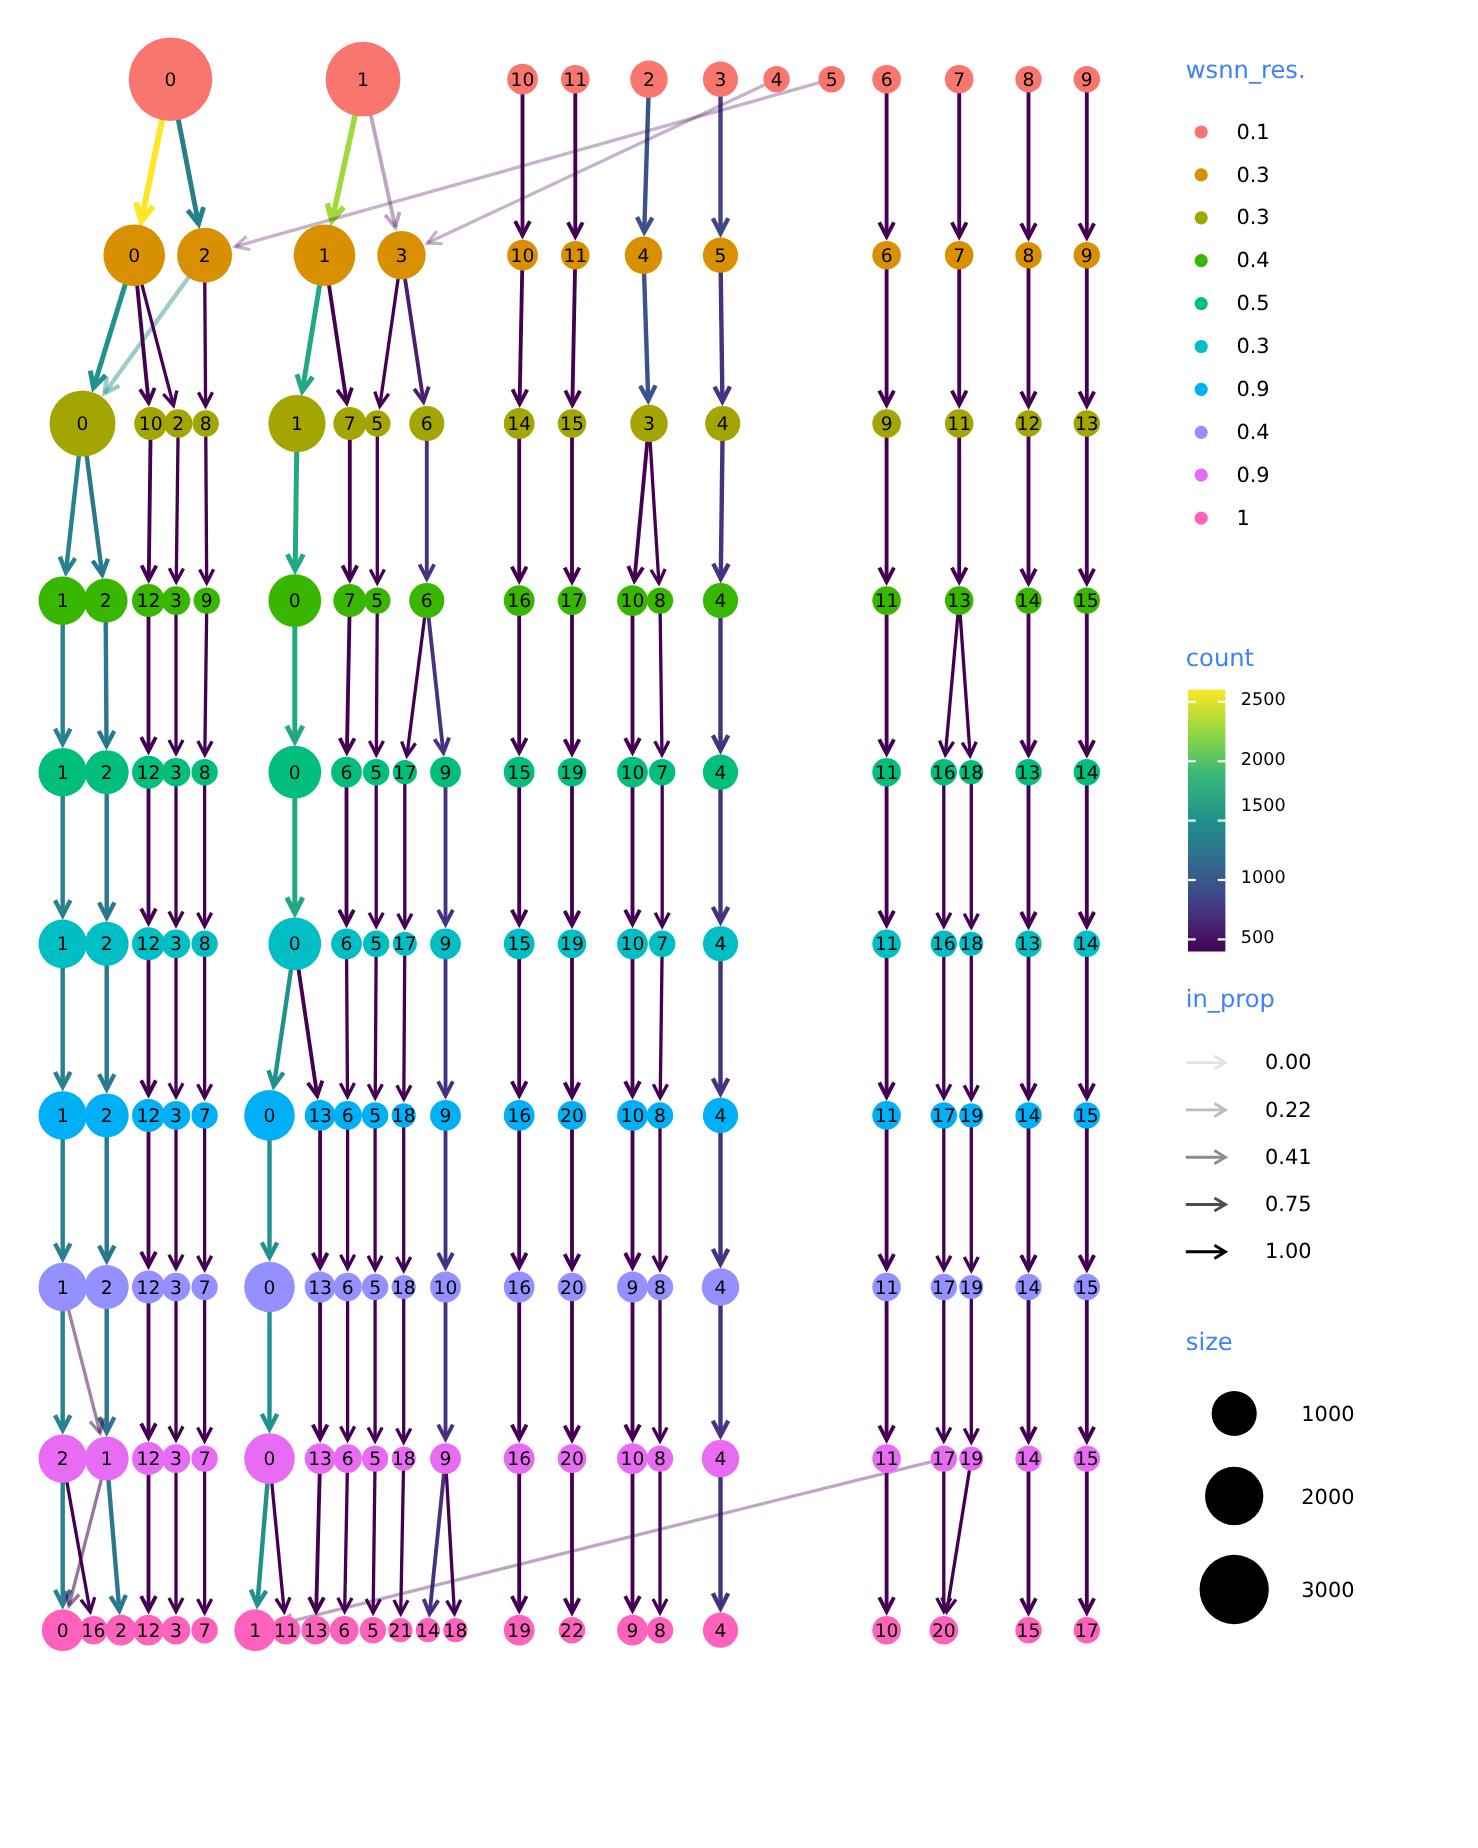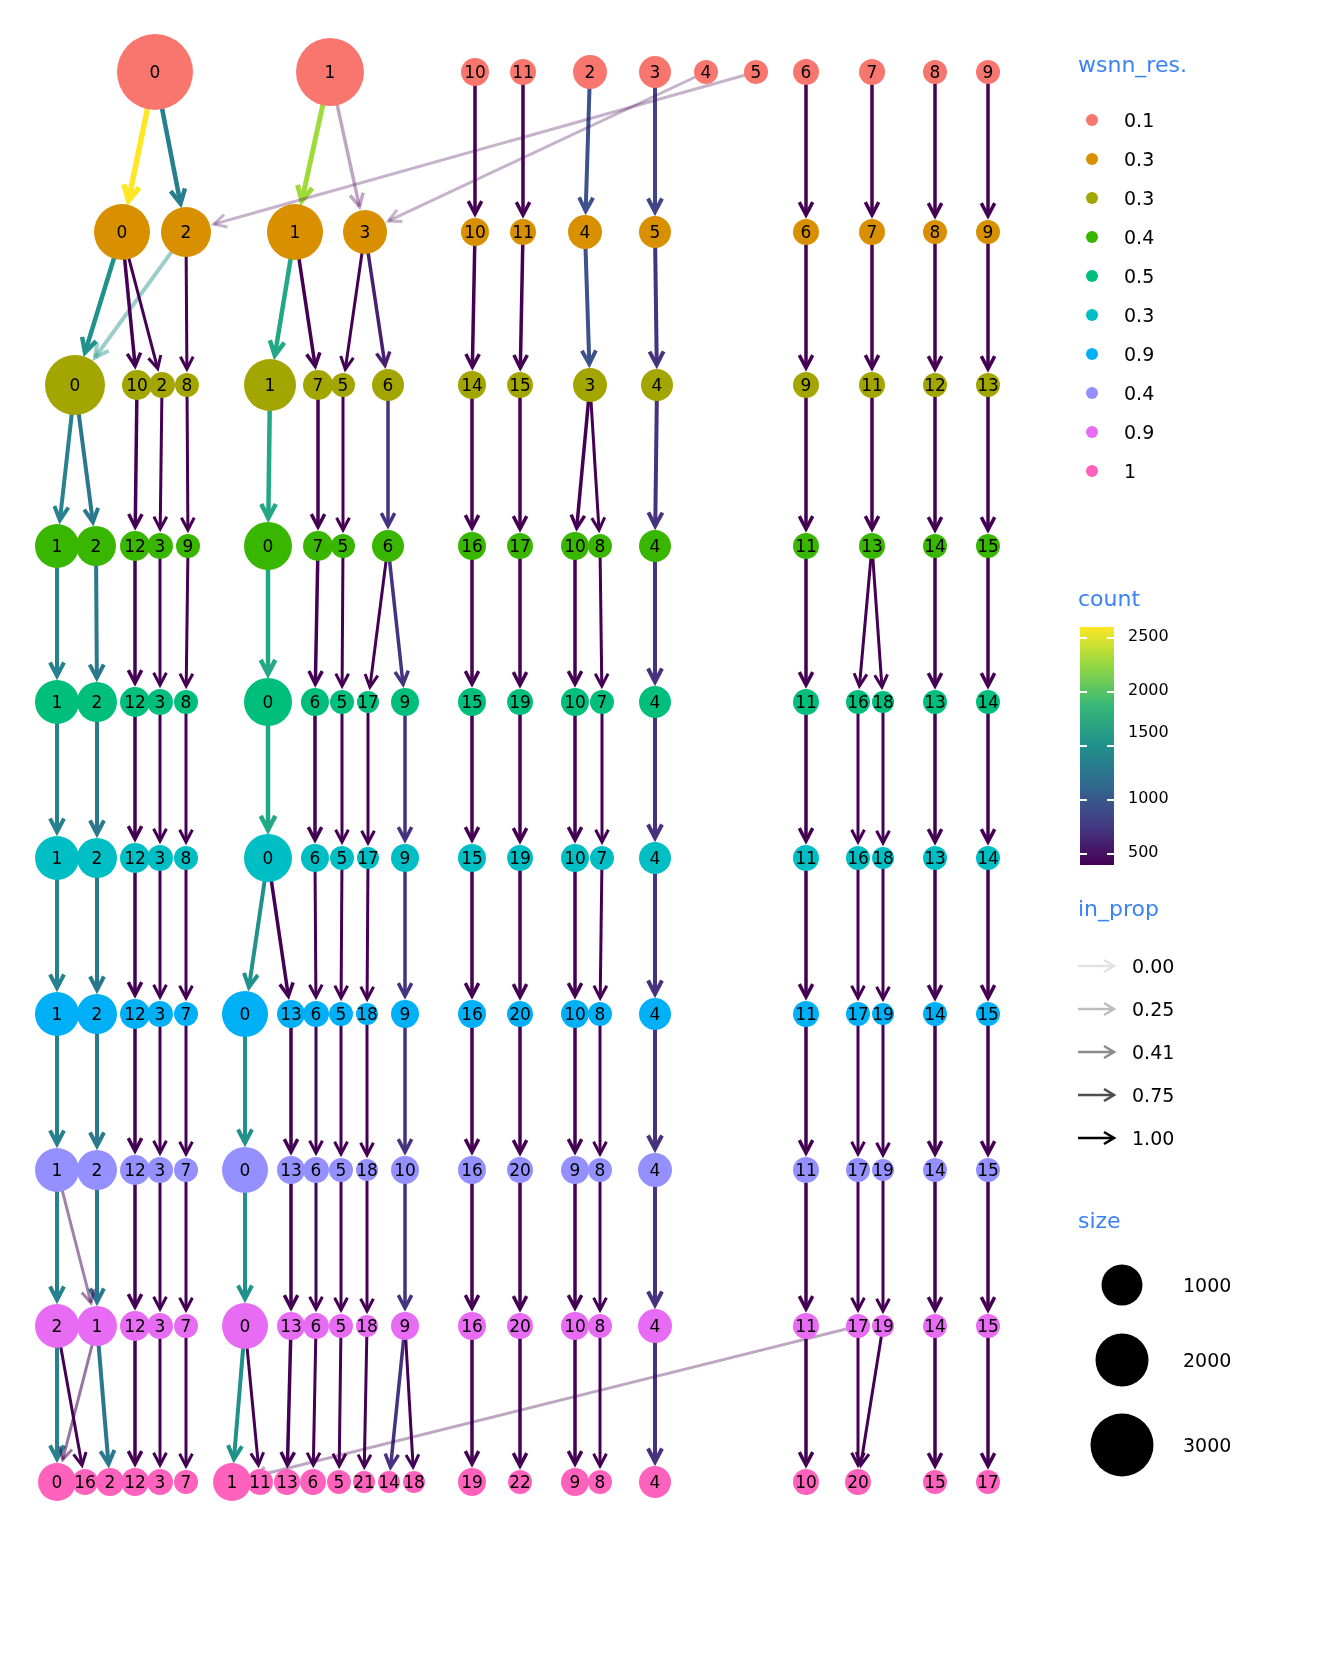--- a/index.html
+++ b/index.html
@@ -11,21 +11,21 @@
   #lg-res-items{position:absolute;left:0;top:100px;width:100%;}
   .lg-item{display:flex;align-items:center;height:39px;}
   .lg-dot{width:12px;height:12px;border-radius:50%;margin-left:18px;display:inline-block;flex:0 0 auto;}
   .lg-lbl{margin-left:26px;font-size:19px;color:#000;}
   #lg-count-bar{position:absolute;}
   .lg-tick-label{position:absolute;font-size:16px;color:#000;}
   .lg-tick-mark{position:absolute;background:#fff;width:7px;height:2.2px;}
   #lg-prop-items{position:absolute;left:0;top:944px;width:100%;}
   .lg-prop-item{display:flex;align-items:center;height:43px;}
   .lg-prop-item svg{margin-left:8px;flex:0 0 auto;}
-  .lg-prop-item .lg-lbl{margin-left:8px;}
+  .lg-prop-item .lg-lbl{margin-left:26px;}
   #lg-size-svg{position:absolute;left:0;top:1240px;}
 </style>
 </head>
 <body>
 
 <div class="canvas">
   <svg id="tree-svg" width="1344" height="1680" viewBox="0 0 1344 1680">
       <g>
         <g stroke="#FDE725" stroke-opacity="1" stroke-width="5.5" fill="none">
           <line x1="155" y1="72" x2="128.46394670975727" y2="200.65965231632842"></line>
@@ -1556,21 +1556,21 @@
             <line x1="2" y1="10" x2="36" y2="10" stroke="#E3E3E3" stroke-width="2.6"></line>
             <path d="M28 4 L38 10 L28 16" fill="none" stroke="#E3E3E3" stroke-width="2.6"></path>
           </svg>
           <span class="lg-lbl">0.00</span>
         </div>
         <div class="lg-prop-item">
           <svg width="48" height="20">
             <line x1="2" y1="10" x2="36" y2="10" stroke="#BDBDBD" stroke-width="2.6"></line>
             <path d="M28 4 L38 10 L28 16" fill="none" stroke="#BDBDBD" stroke-width="2.6"></path>
           </svg>
-          <span class="lg-lbl">0.25</span>
+          <span class="lg-lbl">0.22</span>
         </div>
         <div class="lg-prop-item">
           <svg width="48" height="20">
             <line x1="2" y1="10" x2="36" y2="10" stroke="#8C8C8C" stroke-width="2.6"></line>
             <path d="M28 4 L38 10 L28 16" fill="none" stroke="#8C8C8C" stroke-width="2.6"></path>
           </svg>
           <span class="lg-lbl">0.41</span>
         </div>
         <div class="lg-prop-item">
           <svg width="48" height="20">

